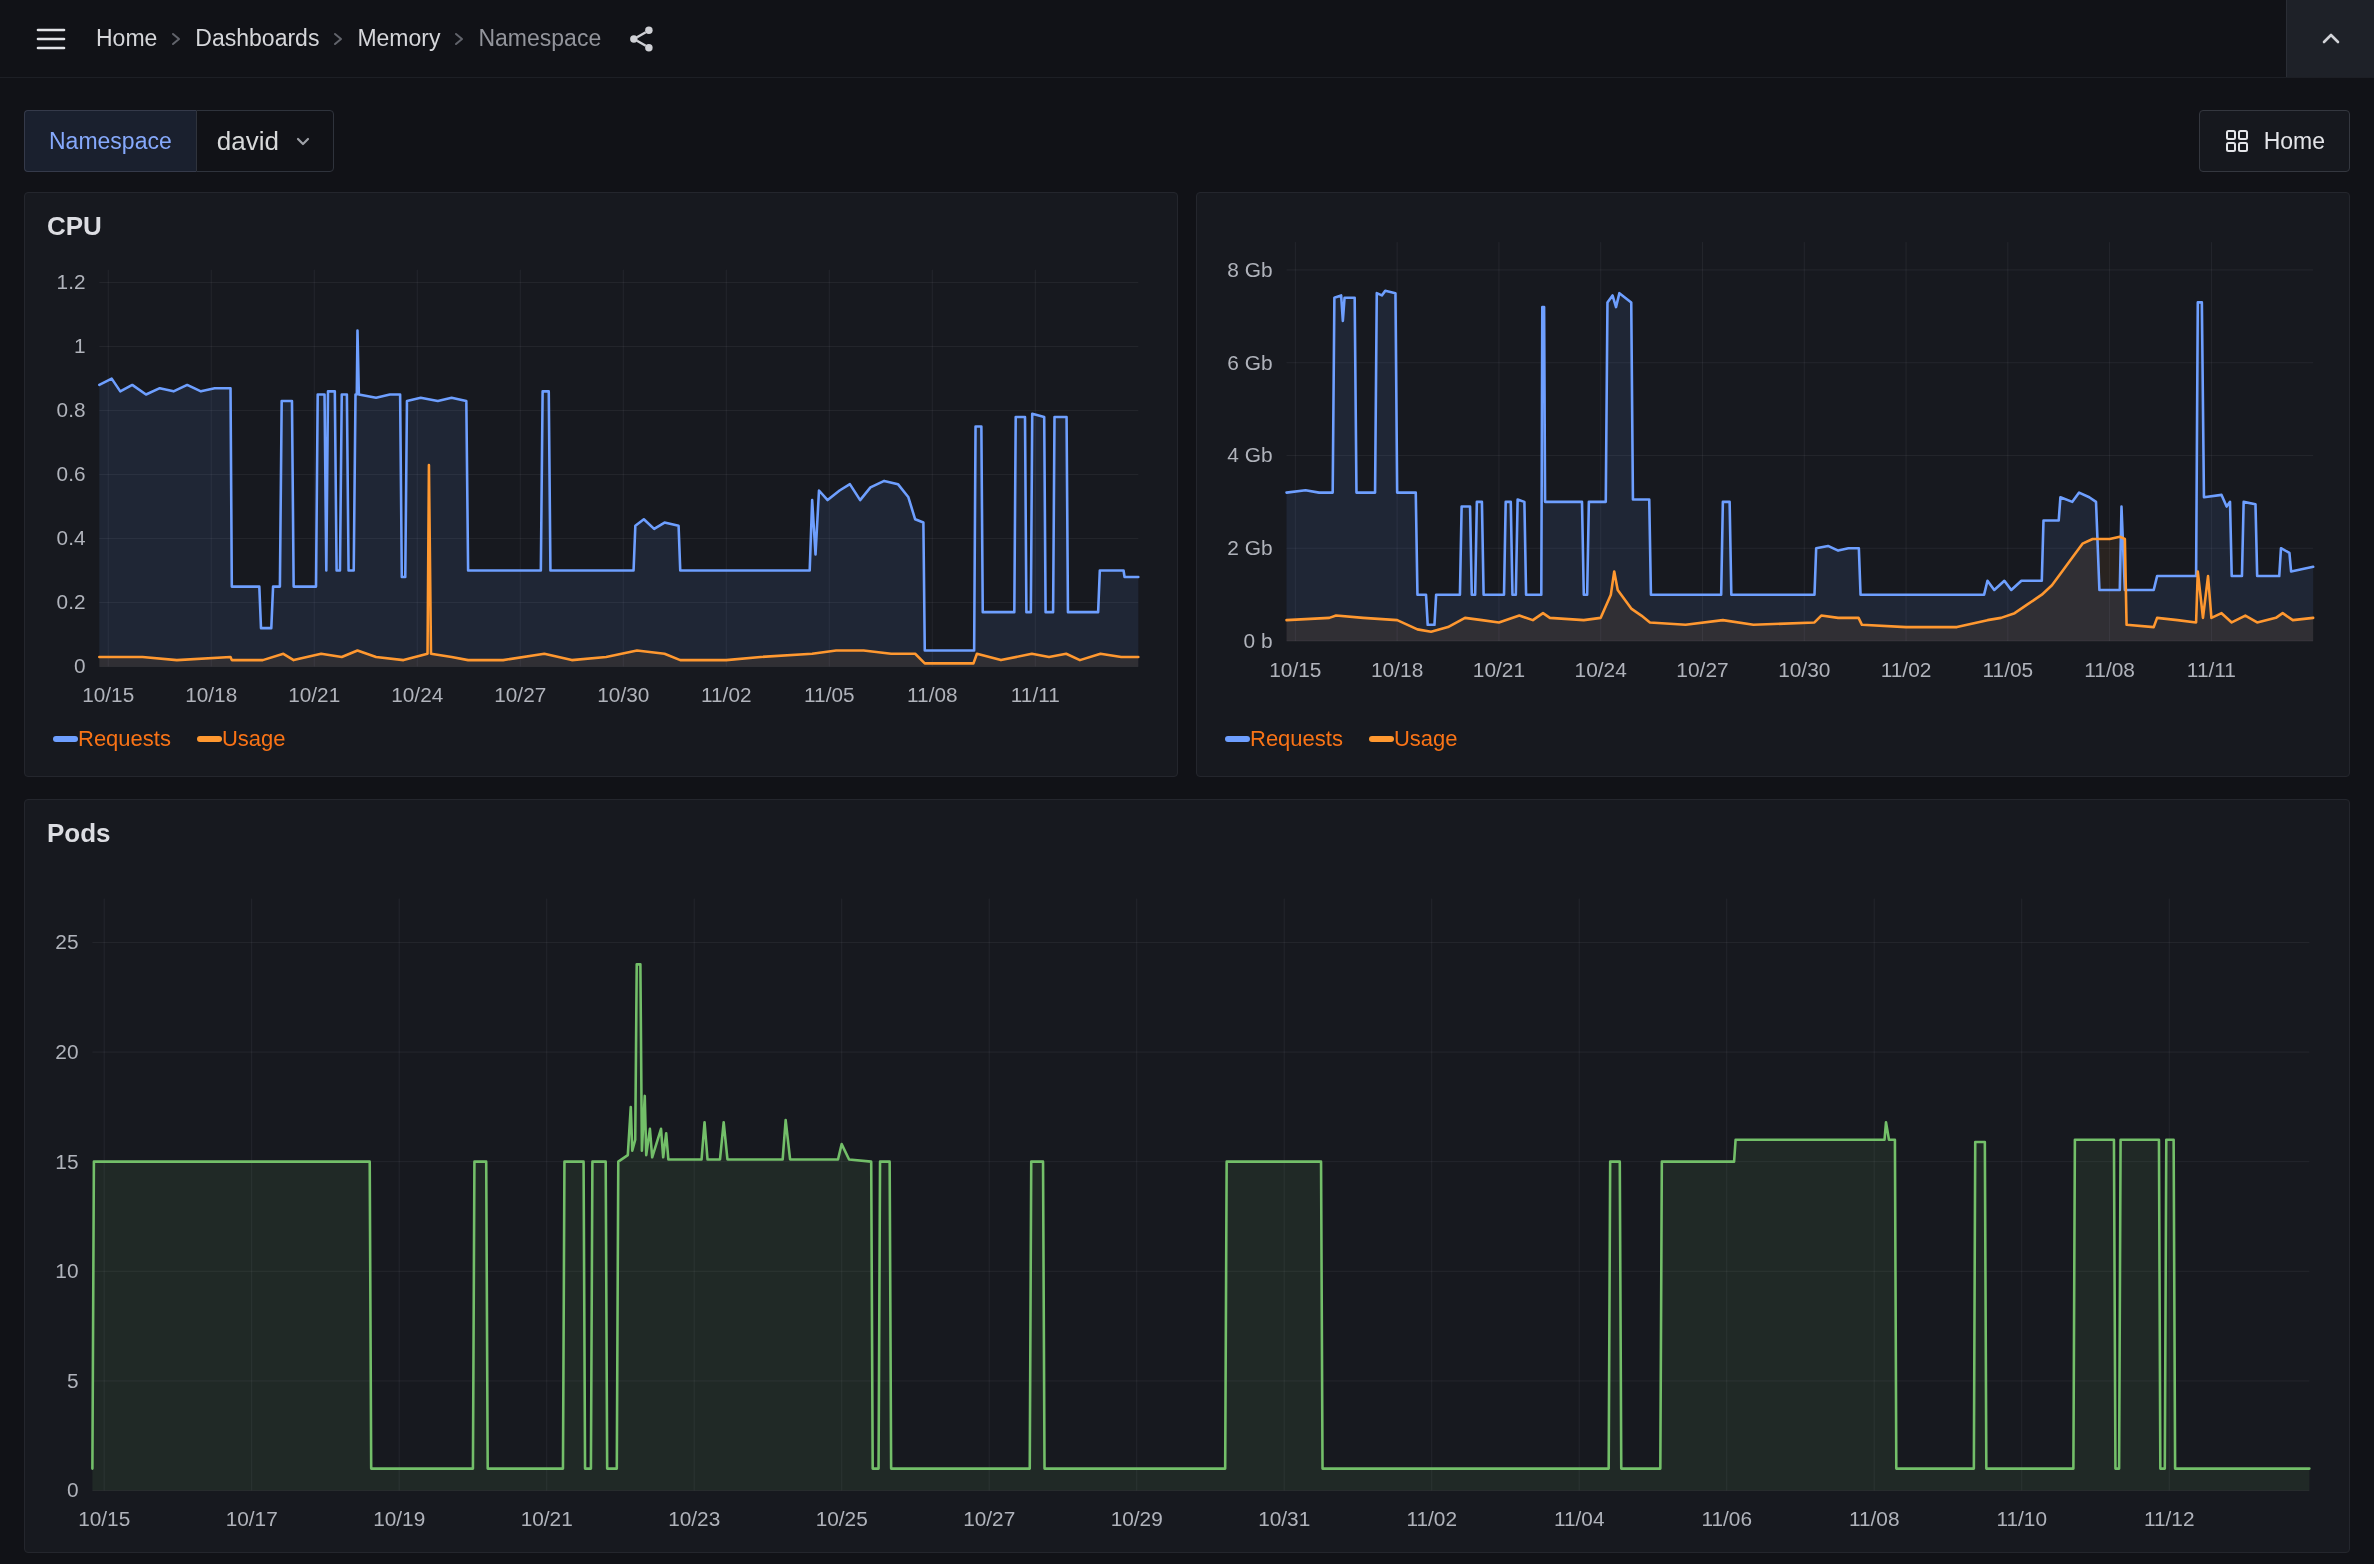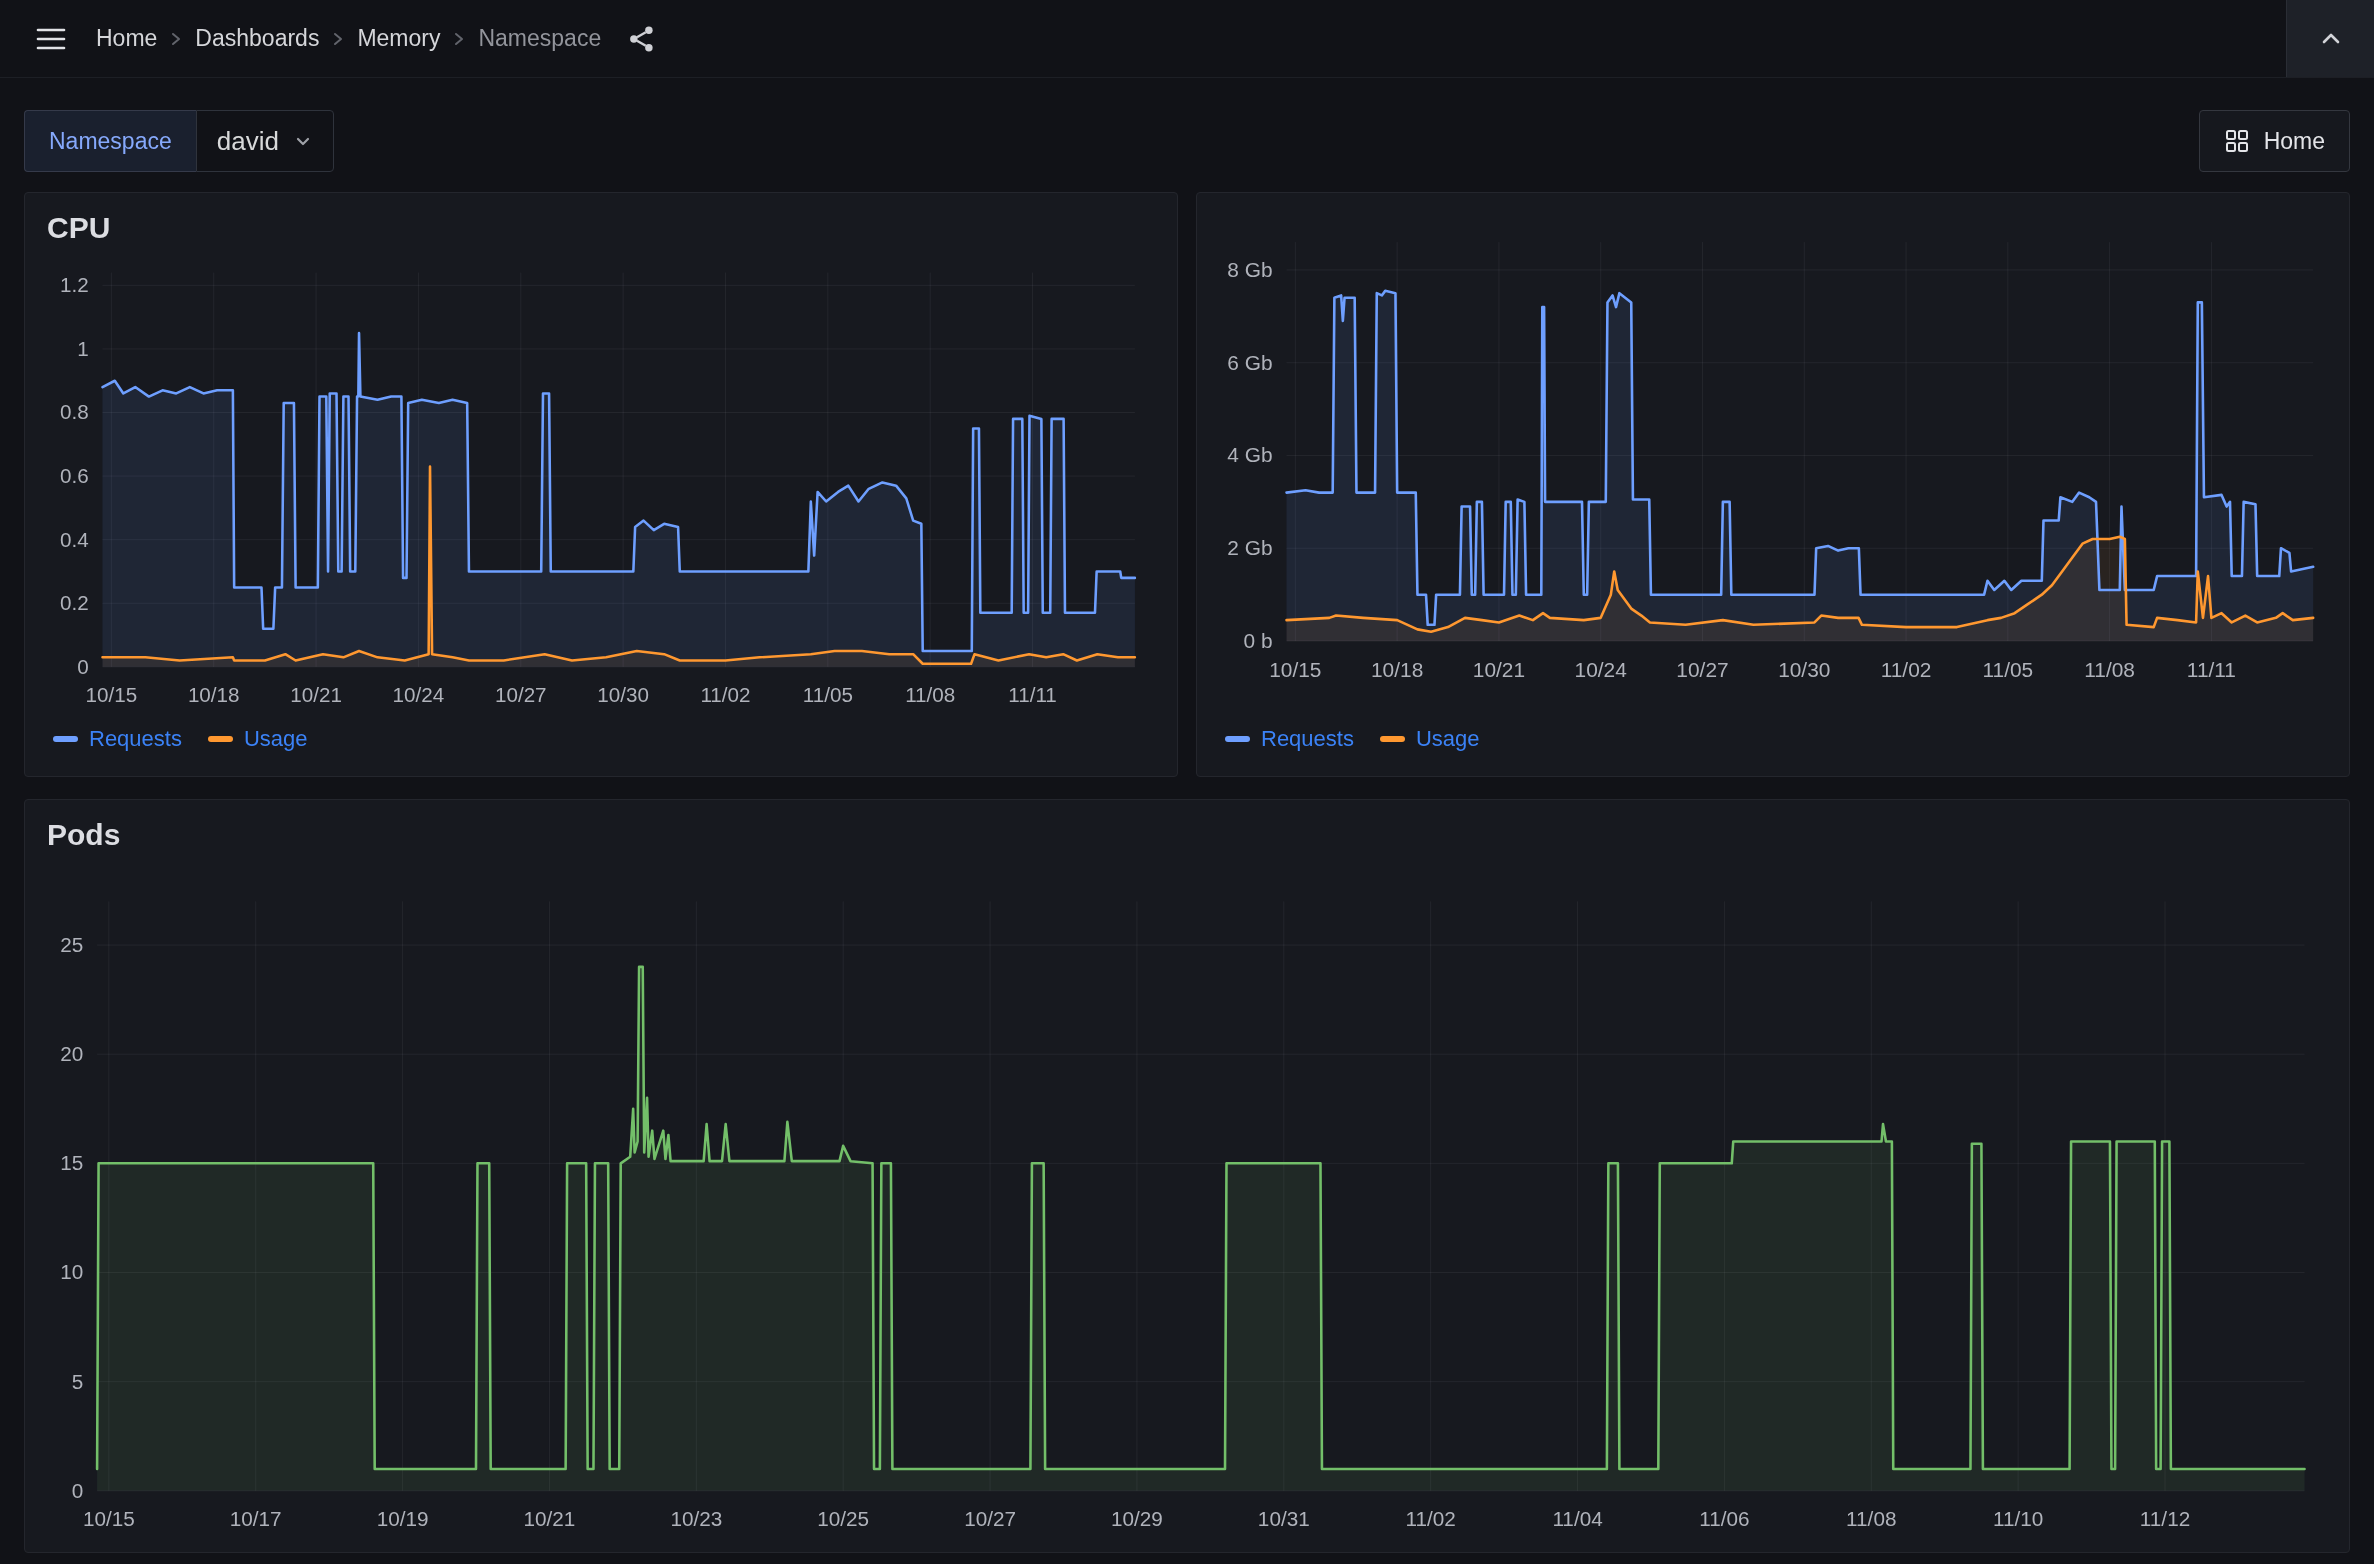--- a/index.html
+++ b/index.html
@@ -50,25 +50,25 @@
   }
   
   .row { display:flex; gap:18px; margin-top:20px; }
   .panel {
     background:#17191f; border:1px solid #24262d; border-radius:4px;
     display:flex; flex-direction:column; min-width:0;
   }
   .panel.half { flex:1; height:585px; }
   .panel.full { height:754px; margin-top:22px; }
   .panel-header { padding:18px 22px 4px; }
-  .panel-title { margin:0; font-size:30px; font-weight:600; color:#dcdde2; cursor:pointer; display:inline-block; }
+  .panel-title { margin:0; font-size:26px; font-weight:600; color:#dcdde2; cursor:pointer; display:inline-block; }
   .chart { flex:1; min-height:0; }
   .chart svg { width:100%; height:100%; display:block; }
   .legend { display:flex; gap:26px; padding:8px 0 0 28px; height:58px; align-items:flex-start; }
-  .legend-item { display:flex; align-items:center; gap:11px; font-size:22px; color:#3b82f6; cursor:pointer; }
+  .legend-item { display:flex; align-items:center; font-size:22px; color:#f97316; cursor:pointer; }
   .legend-dash { width:25px; height:6px; border-radius:3px; }
   
   text.tick { font-family:"Liberation Sans", sans-serif; font-size:21px; fill:#b0b3bb; }
 </style>
 </head>
 <body>
 
 <div class="app">
 
   <header class="navbar">

